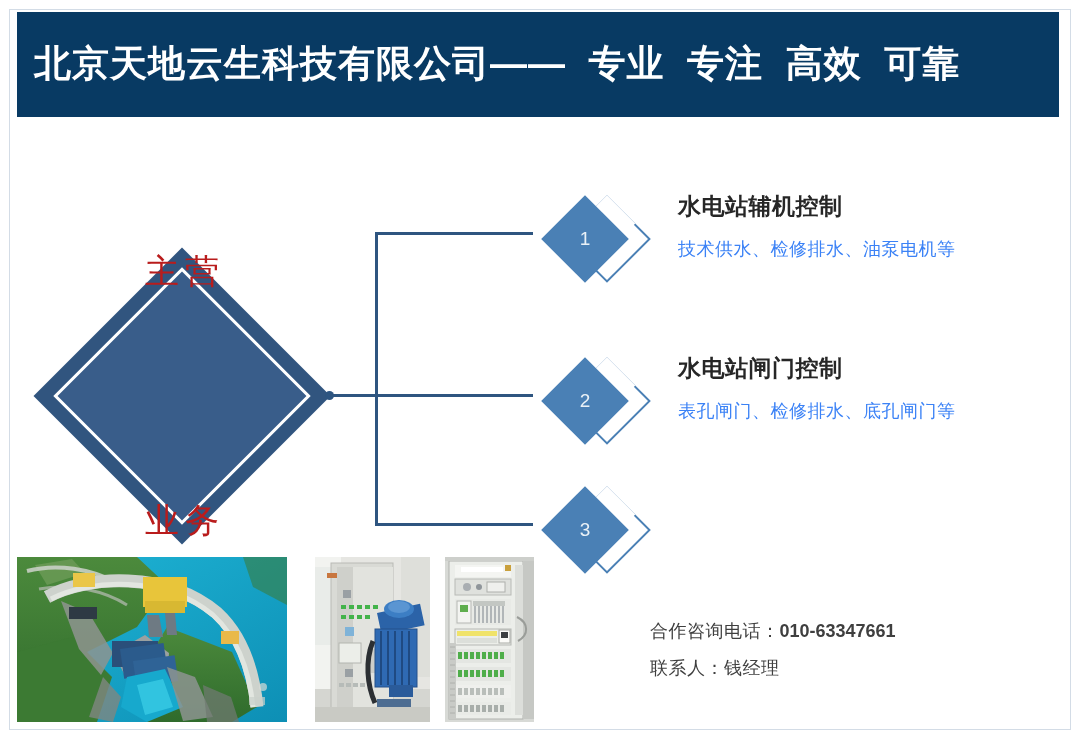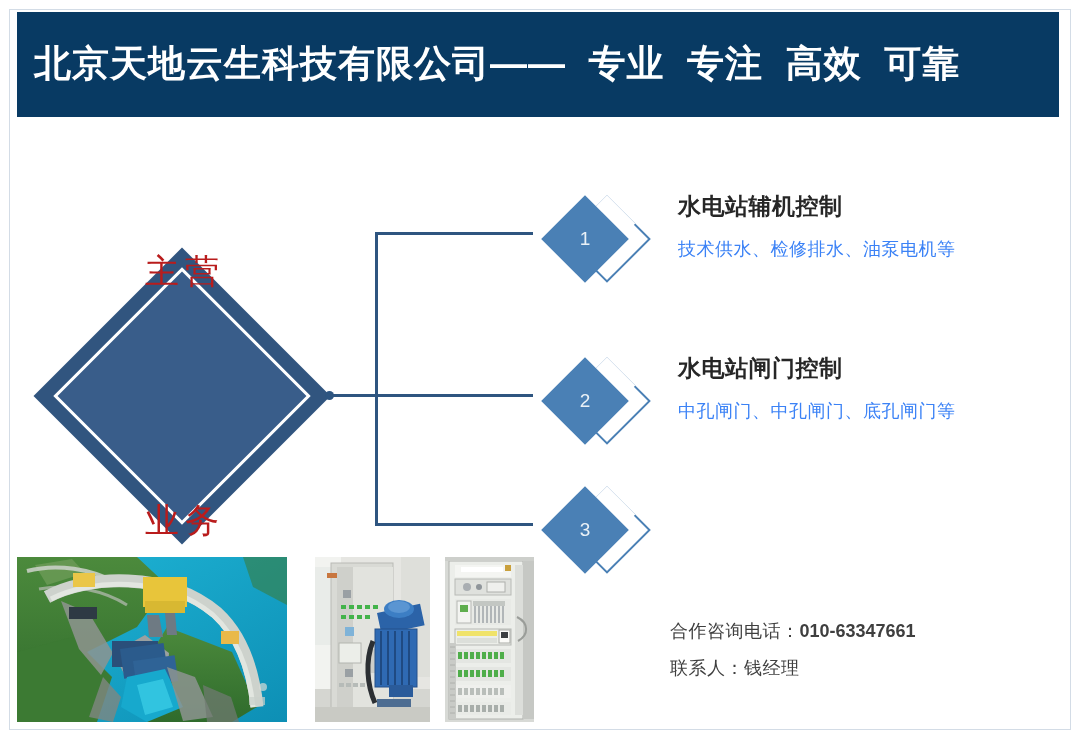--- a/index.html
+++ b/index.html
@@ -213,21 +213,21 @@
     font-size: 18px;
     letter-spacing: 0.5px;
     line-height: 1.3;
     font-family: "Liberation Serif", "DejaVu Serif", serif;
     white-space: nowrap;
   }
 
   
   .contact {
     position: absolute;
-    left: 670px;
+    left: 650px;
     top: 620px;
     width: 400px;
     color: #3f3f3f;
     font-family: "Liberation Serif", "DejaVu Serif", serif;
     font-size: 18px;
     letter-spacing: 0.5px;
   }
   .contact-line { line-height: 1.25; white-space: nowrap; }
   .contact-line + .contact-line { margin-top: 14px; }
   .contact-number {
@@ -289,21 +289,21 @@
   </div>
 
   <div class="row row-2">
     <div class="badge">
       <div class="badge-outline"></div>
       <div class="badge-solid"></div>
       <div class="badge-num">2</div>
     </div>
     <div class="row-text">
       <div class="row-title">水电站闸门控制</div>
-      <div class="row-desc">中孔闸门、中孔闸门、底孔闸门等</div>
+      <div class="row-desc">表孔闸门、检修排水、底孔闸门等</div>
     </div>
   </div>
 
   <div class="row row-3">
     <div class="badge">
       <div class="badge-outline"></div>
       <div class="badge-solid"></div>
       <div class="badge-num">3</div>
     </div>
     <div class="row-text">

